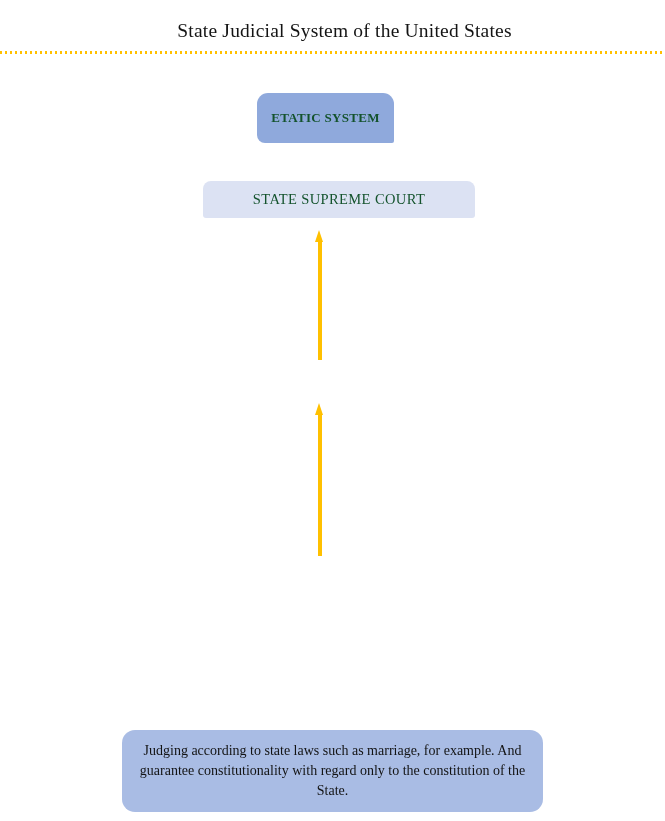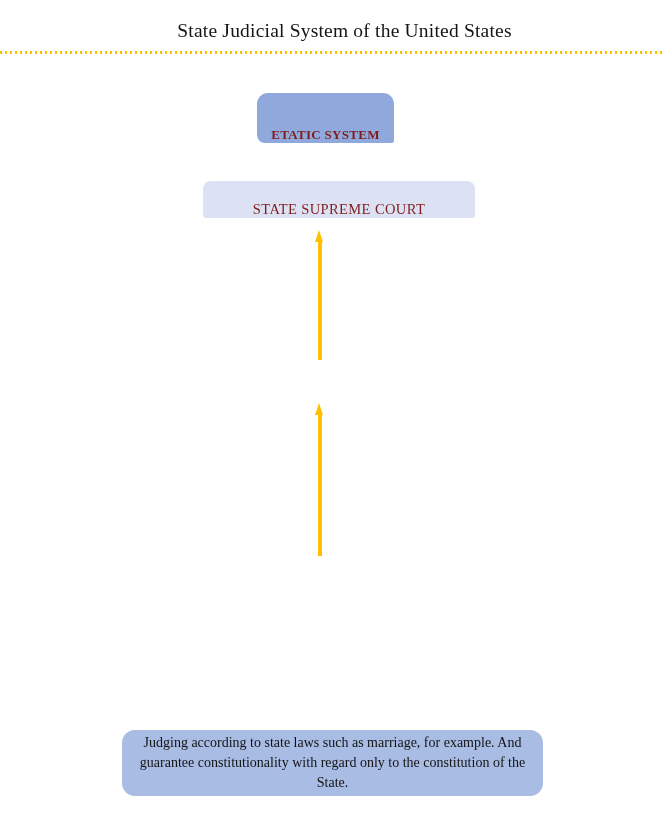--- a/index.html
+++ b/index.html
@@ -47,24 +47,24 @@
         #FFC000 2px,
         rgba(255,255,255,0) 2px,
         rgba(255,255,255,0) 5px);
   }
 
   
   .node {
     position: absolute;
     box-sizing: border-box;
     display: flex;
-    align-items: flex-end;
+    align-items: center;
     justify-content: center;
     text-align: center;
-    color: #7f1d1d;
+    color: #14532d;
   }
   .node-top {
     left: 257px;
     top: 93px;
     width: 137px;
     height: 50px;
     background: #8FA9DC;
     border-radius: 11px 11px 2px 8px;
     font-size: 13px;
     font-weight: bold;
@@ -109,21 +109,21 @@
   }
   .arrow-upper { top: 230px; height: 130px; }
   .arrow-lower { top: 403px; height: 153px; }
 
   
   .caption {
     position: absolute;
     left: 122px;
     top: 730px;
     width: 421px;
-    height: 66px;
+    height: 82px;
     box-sizing: border-box;
     background: #A9BCE4;
     border-radius: 13px;
     display: flex;
     align-items: center;
     justify-content: center;
     padding: 16px 14px;
   }
   .caption-text {
     font-size: 14px;

